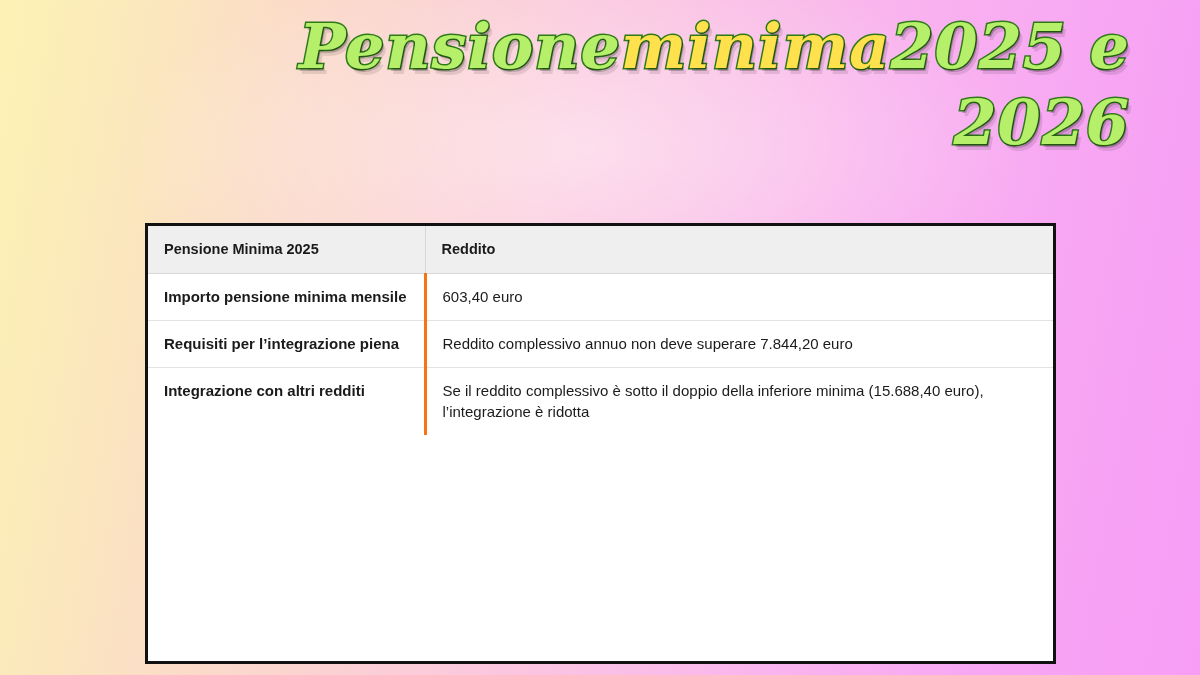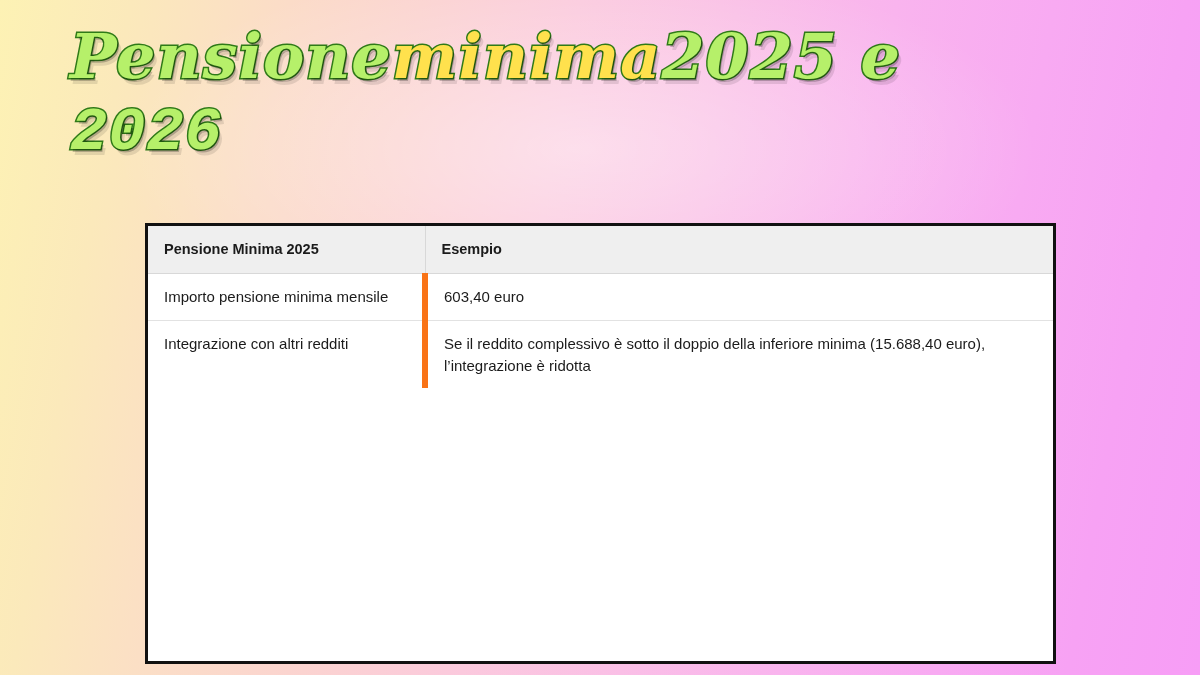--- a/index.html
+++ b/index.html
@@ -37,37 +37,37 @@
     content: "";
     position: absolute;
     left: 0; top: 0; right: 0; bottom: 0;
     background: radial-gradient(ellipse 55% 40% at 48% 22%, rgba(255,255,255,0.42), rgba(255,255,255,0) 70%);
     pointer-events: none;
   }
 
   .title-wrap {
     position: relative;
     width: 1060px;
-    margin: 12px auto;
+    margin: 2px auto;
     padding-top: 14px;
-    text-align: left;
+    text-align: right;
     z-index: 2;
   }
 
   .title-line {
     font-family: "DejaVu Serif", serif;
     font-weight: bold;
     font-style: italic;
     font-size: 62px;
     line-height: 1.0;
     letter-spacing: 1px;
     margin: 0 0 14px 0;
     white-space: nowrap;
   }
-  .title-line:last-child { margin-bottom: 0; font-family: Liberation Mono, monospace; }
+  .title-line:last-child { margin-bottom: 0; }
 
   .tw {
     display: inline-block;
     -webkit-text-stroke: 3px #2f7a18;
     paint-order: stroke fill;
     text-shadow:
       2px 3px 0 rgba(0,0,0,0.22),
       4px 6px 0 rgba(0,0,0,0.10);
   }
   .tw.green { color: #b6f06a; }
@@ -108,22 +108,22 @@
   table.data thead th {
     background: #efefef;
     font-weight: bold;
     font-size: 14.5px;
     padding-top: 13px;
     padding-bottom: 13px;
     border-bottom: 1px solid #d8d8d8;
   }
 
   table.data td.key {
-    font-weight: normal;
-    border-right: 6px solid #f97316;
+    font-weight: bold;
+    border-right: 3px solid #f97316;
   }
   table.data th.key {
     border-right: 1px solid #d8d8d8;
   }
   table.data tbody tr:last-child td {
     border-bottom: none;
   }
   table.data td.val {
     font-weight: normal;
   }
@@ -140,27 +140,31 @@
 
   <div class="table-shell">
     <table class="data">
       <colgroup>
           <col class="c1">
           <col class="c2">
         </colgroup>
       <thead>
         <tr>
           <th class="key">Pensione Minima 2025</th>
-          <th>Esempio</th>
+          <th>Reddito</th>
         </tr>
       </thead>
       <tbody>
         <tr>
           <td class="key">Importo pensione minima mensile</td>
           <td class="val">603,40 euro</td>
+        </tr>
+        <tr>
+          <td class="key">Requisiti per l’integrazione piena</td>
+          <td class="val">Reddito complessivo annuo non deve superare 7.844,20 euro</td>
         </tr>
         <tr>
           <td class="key">Integrazione con altri redditi</td>
           <td class="val">Se il reddito complessivo è sotto il doppio della inferiore minima (15.688,40 euro), l’integrazione è ridotta</td>
         </tr>
       </tbody>
     </table>
   </div>
 
 </div>

